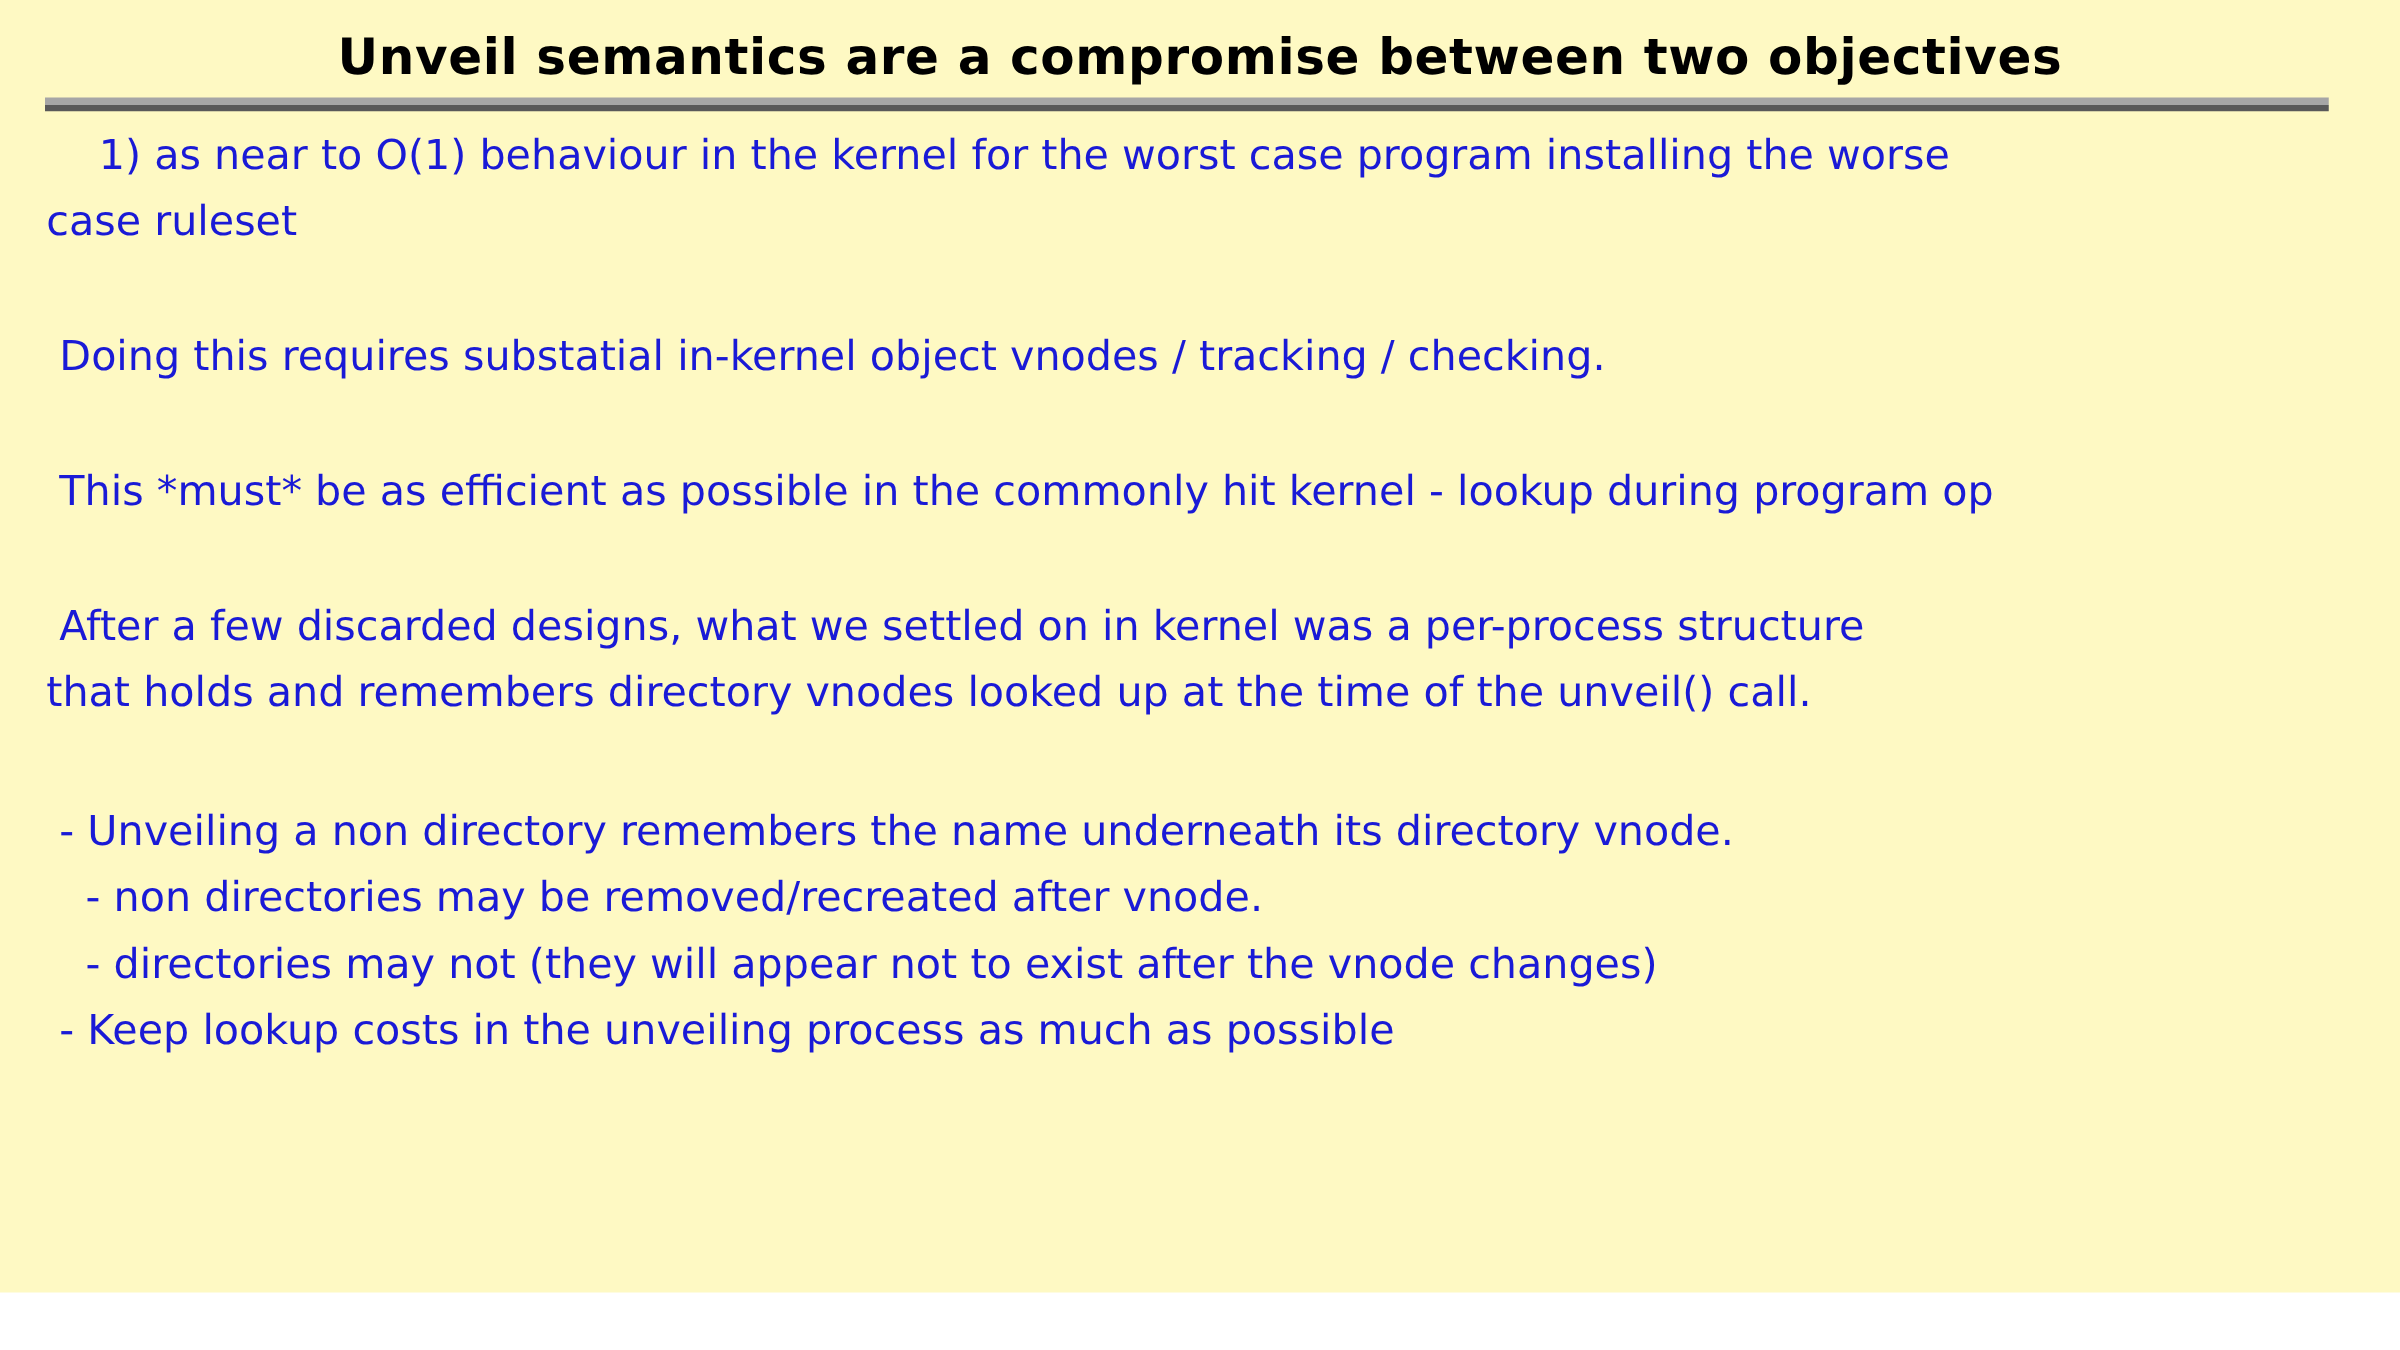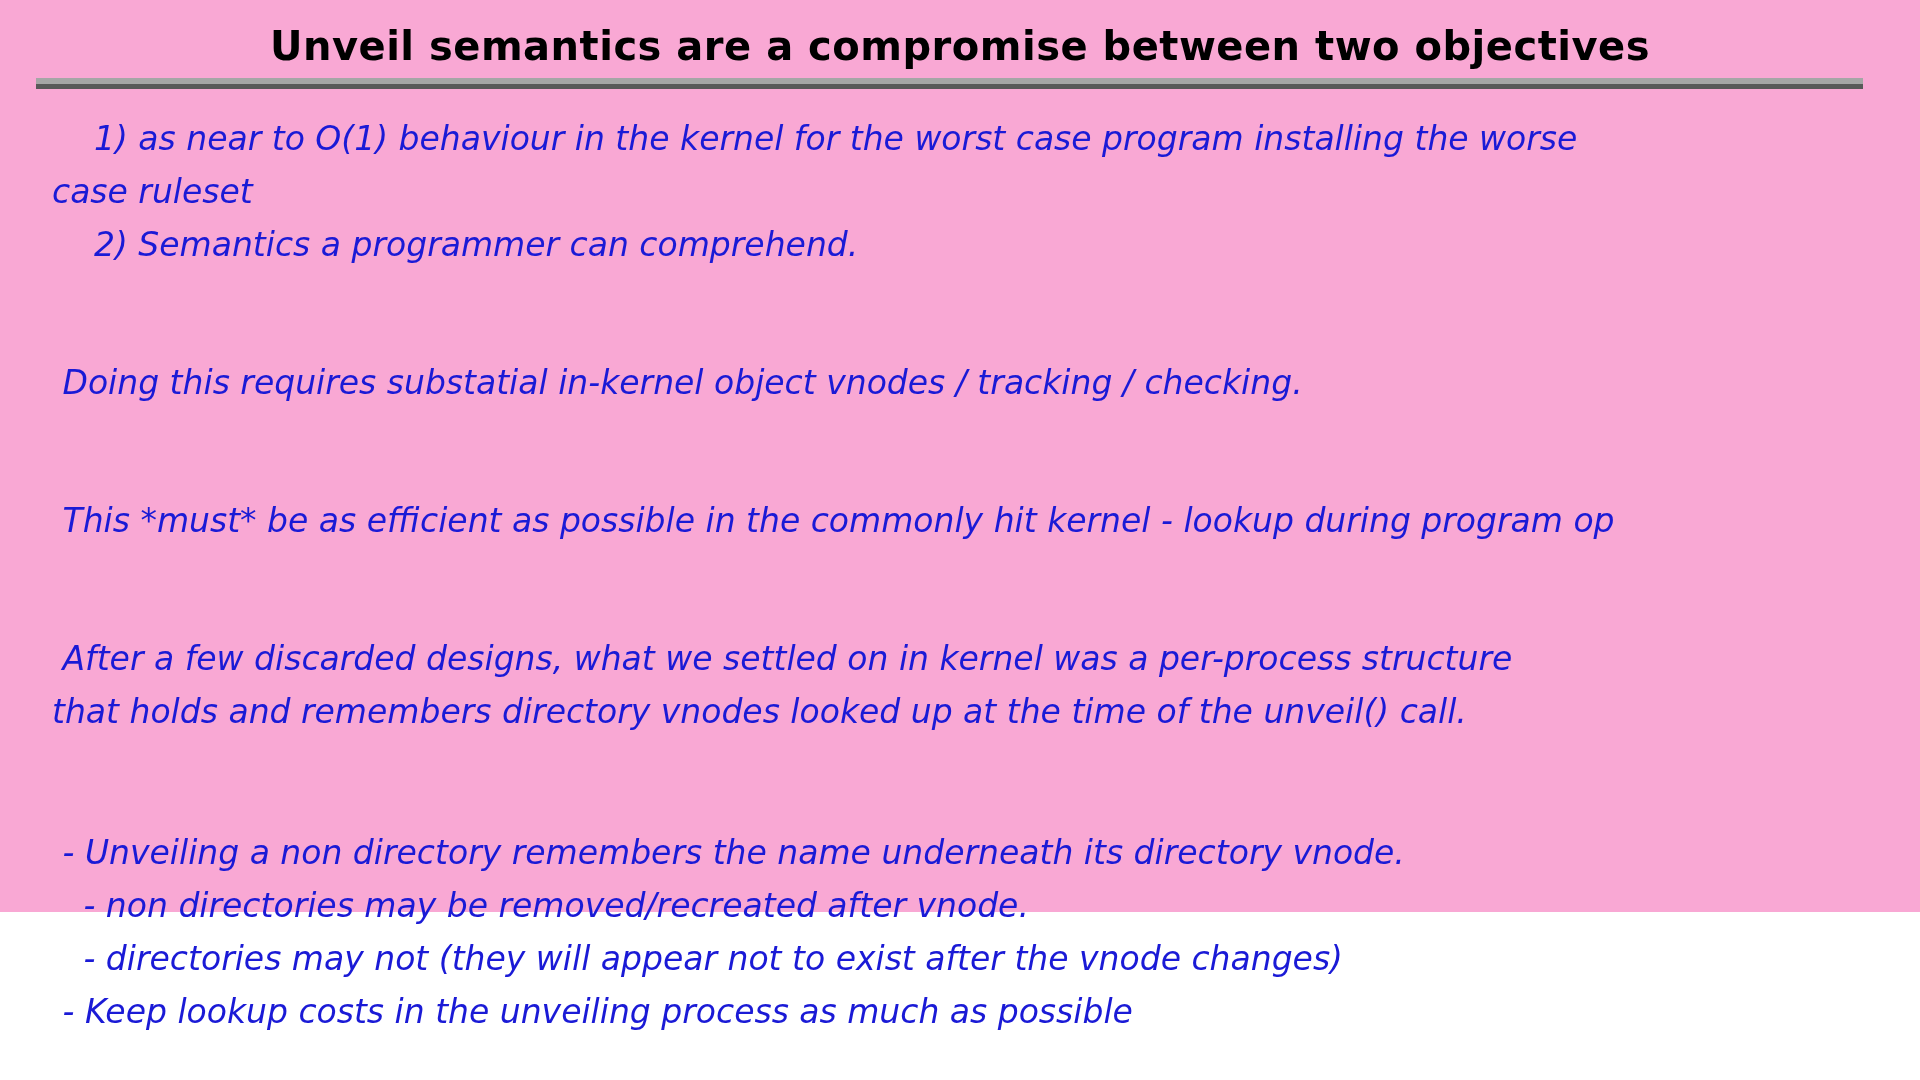--- a/index.html
+++ b/index.html
@@ -11,22 +11,22 @@
   body {
     width: 1920px;
     height: 1080px;
     overflow: hidden;
     font-family: "DejaVu Sans", sans-serif;
   }
 
   .slide {
     position: relative;
     width: 1920px;
-    height: 912px;
-    background: #f9a8d4;
+    height: 1034px;
+    background: #fef9c3;
     box-sizing: border-box;
   }
 
   
   .slide-title {
     position: absolute;
     top: 22px;
     left: 0;
     width: 1920px;
     text-align: center;
@@ -70,23 +70,22 @@
     top: 96px;
     left: 0;
     width: 1920px;
     color: #1a1ad6;
     font-family: "DejaVu Sans", sans-serif;
     font-size: 33px;
     line-height: 53px;
   }
 
   .para {
-    margin: 16px;
+    margin: 1px;
     padding: 0;
-    font-style: italic;
   }
   .line {
     display: block;
     white-space: pre;
     padding-left: 36px;
     font-size: 33px;
     line-height: 53px;
     color: #1a1ad6;
   }
 
@@ -104,21 +103,20 @@
   <div class="title-rule">
     <div class="rule-light"></div>
     <div class="rule-dark"></div>
   </div>
 
   <div class="body-area">
 
     <div class="para">
       <span class="line">    1) as near to O(1) behaviour in the kernel for the worst case program installing the worse</span>
       <span class="line">case ruleset</span>
-      <span class="line">    2) Semantics a programmer can comprehend.</span>
     </div>
 
     <div class="gap-sm"></div>
 
     <div class="para">
       <span class="line"> Doing this requires substatial in-kernel object vnodes / tracking / checking.</span>
     </div>
 
     <div class="gap-sm"></div>
 

